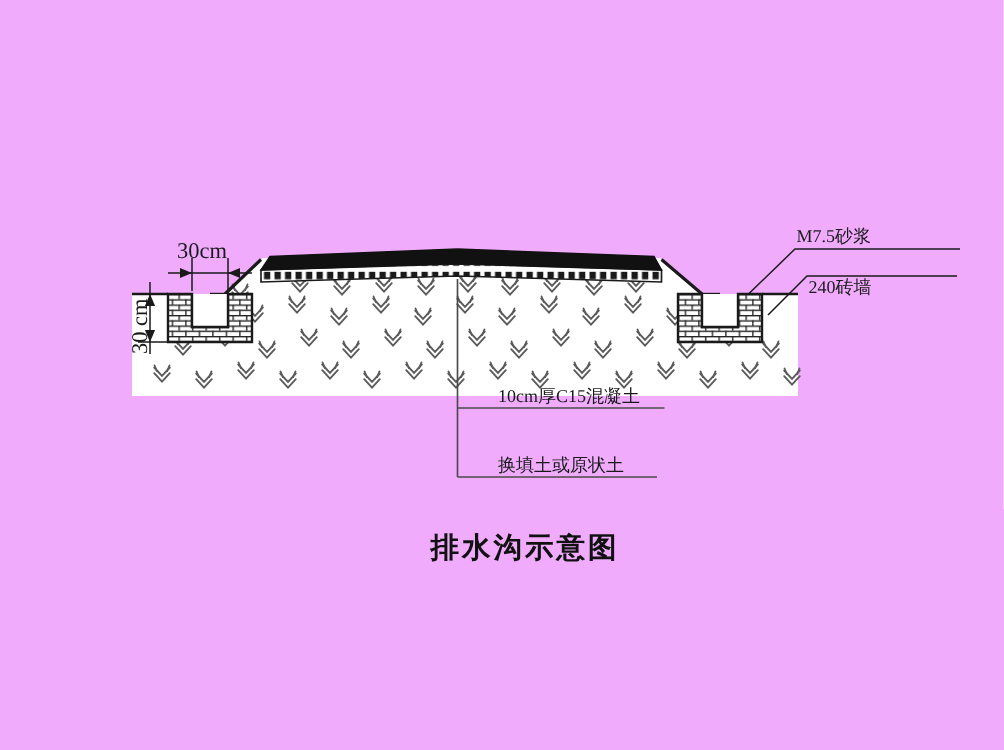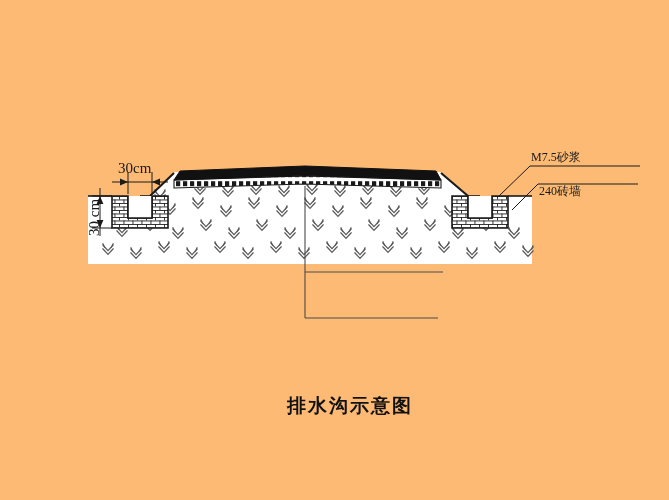--- a/index.html
+++ b/index.html
@@ -12,21 +12,21 @@
     height: 500px;
     overflow: hidden;
     font-family: "Liberation Serif", serif;
     position: relative;
   }
   #stage {
     position: absolute;
     left: 0; top: 0;
     width: 669px;
     height: 500px;
-    background: #fdba74;
+    background: #f0abfc;
   }
   svg#drawing {
     position: absolute;
     left: 0; top: 0;
     width: 669px;
     height: 500px;
     display: block;
   }
   .lbl {
     position: absolute;
@@ -221,17 +221,19 @@
   </svg>
 
   <div class="lbl lbl-dim" style="left:118px; top:160px;">30cm</div>
 
   <div class="lbl lbl-vert" style="left:86px; top:236px;">30 cm</div>
 
   <div class="lbl lbl-note" style="left:531px; top:149px;">M7.5砂浆</div>
 
   <div class="lbl lbl-note" style="left:539px; top:183px;">240砖墙</div>
 
-
-
-  <div class="lbl lbl-title" style="left:287px; top:352px;margin-top:41px;">排水沟示意图</div>
+  <div class="lbl lbl-note" style="left:332px; top:256px;">10cm厚C15混凝土</div>
+
+  <div class="lbl lbl-note" style="left:332px; top:302px;">换填土或原状土</div>
+
+  <div class="lbl lbl-title" style="left:287px; top:352px;">排水沟示意图</div>
 
 </div>
 
 </body></html>

